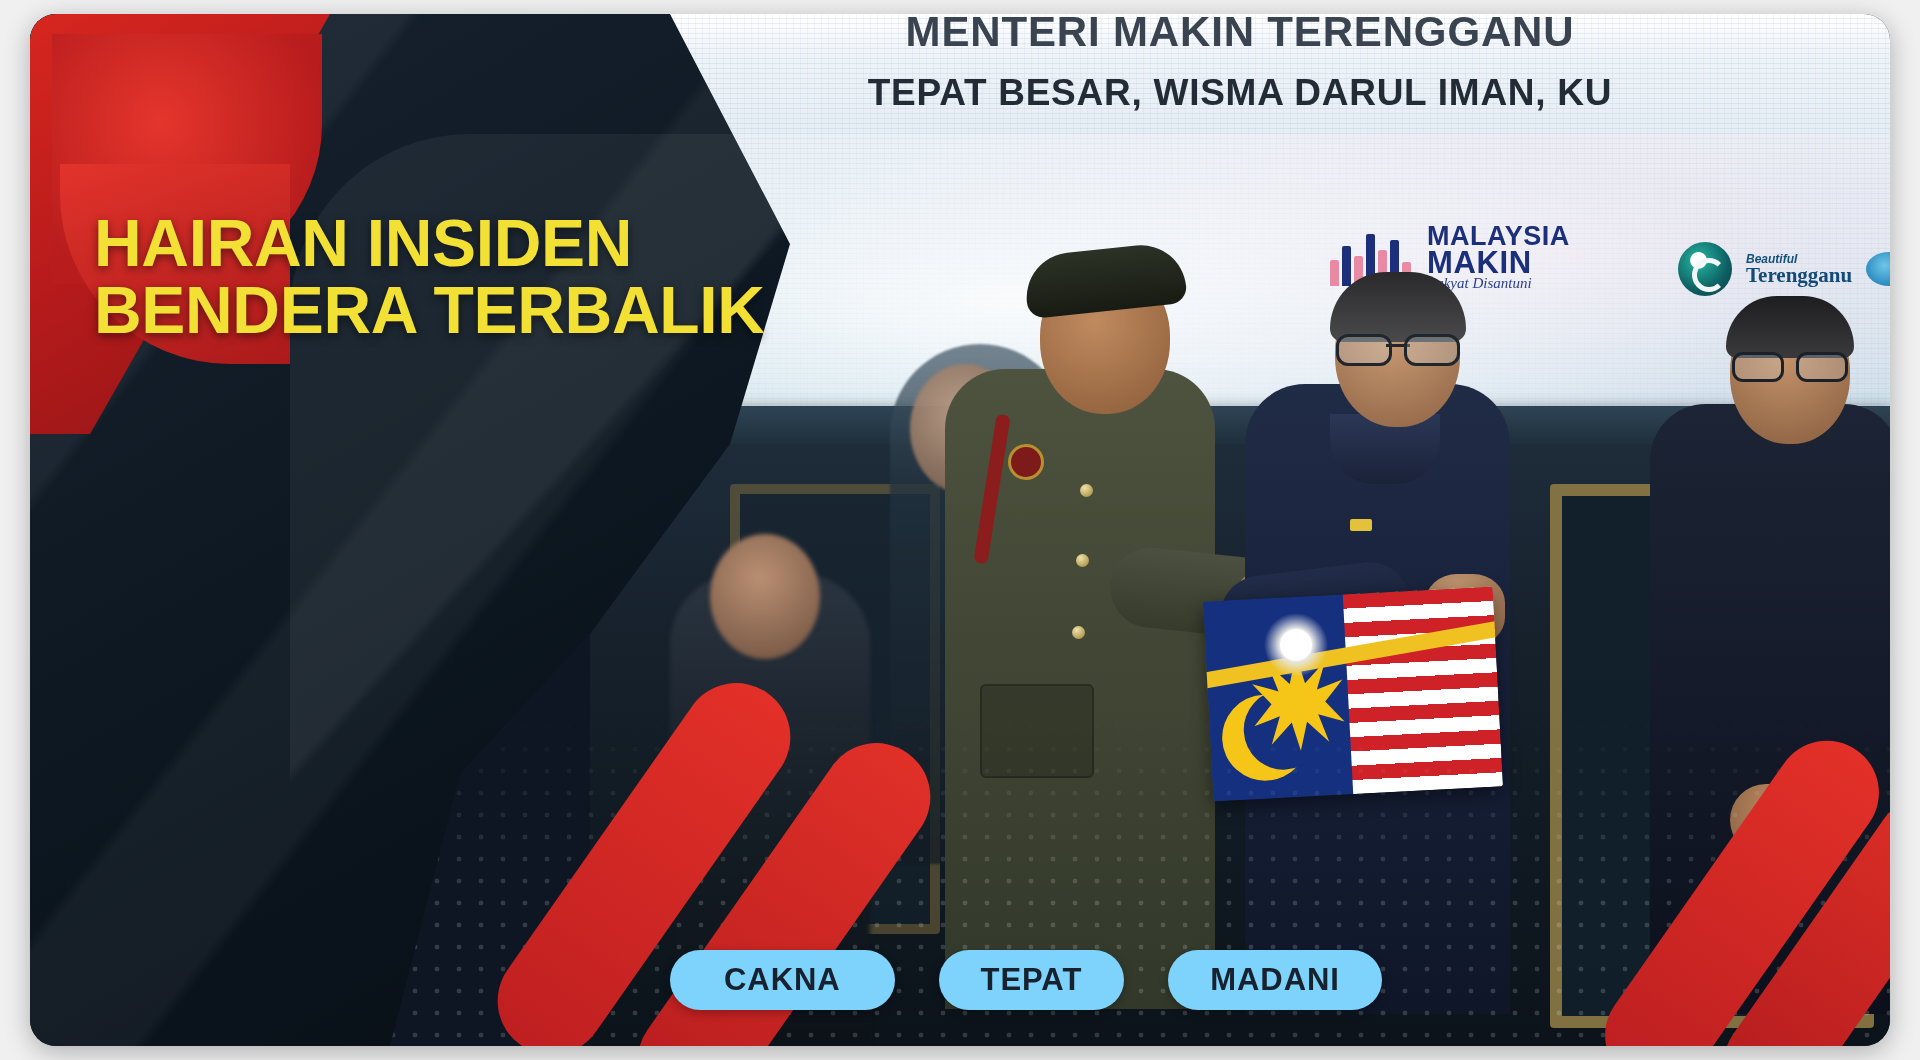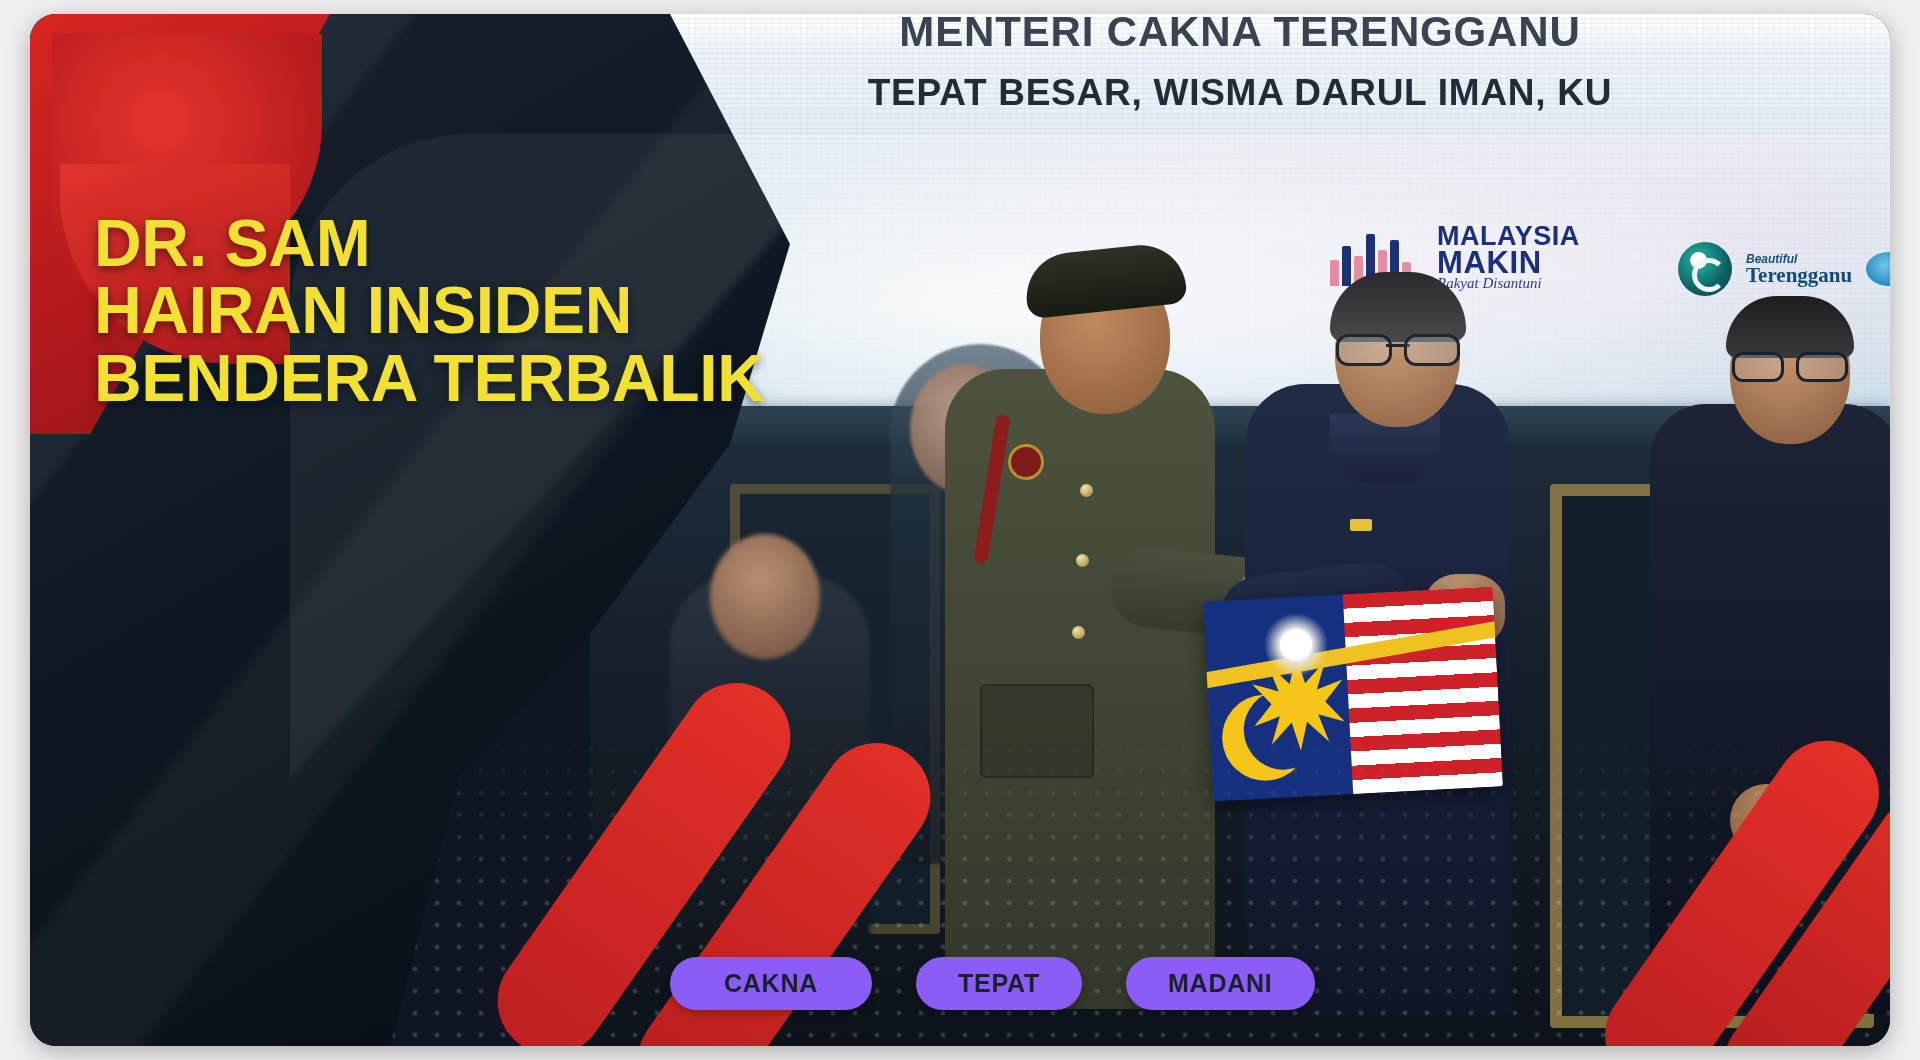--- a/index.html
+++ b/index.html
@@ -202,21 +202,21 @@
   .flag .ribbon{
     position:absolute;left:-10px;top:52px;width:320px;height:16px;background:#efc221;transform:rotate(-7deg);
   }
   .flag-bow{
     position:absolute;left:1228px;top:596px;width:76px;height:70px;border-radius:50%;
     background:radial-gradient(circle at 50% 50%,#ffffff 0 30%,#e6e6e6 32%,rgba(255,255,255,0) 62%);
     filter:blur(.6px);
   }
 
   
-  .madani{position:absolute;left:1300px;top:210px;display:flex;align-items:center;gap:26px;filter:blur(.25px);}
+  .madani{position:absolute;left:1300px;top:210px;display:flex;align-items:center;gap:16px;filter:blur(.25px);}
   .madani .bars{display:flex;align-items:flex-end;gap:3px;height:56px;}
   .madani .bars i{display:block;width:9px;border-radius:2px 2px 0 0;}
   .madani .txt{line-height:.92;}
   .madani .t1{font-size:27px;font-weight:800;color:#1b2f7a;letter-spacing:.02em;}
   .madani .t2{font-size:31px;font-weight:800;color:#1b2f7a;letter-spacing:.02em;}
   .madani .t3{font-size:15px;color:#2a3f8c;font-style:italic;font-family:"Liberation Serif",serif;}
 
   .tlogos{position:absolute;left:1648px;top:228px;display:flex;align-items:center;gap:14px;filter:blur(.3px);}
   .tlogo-circ{width:54px;height:54px;border-radius:50%;
     background:radial-gradient(circle at 38% 34%,#ffffff 0 16%,#1f9e8f 18%,#0e5f63 60%,#083c47 100%);
@@ -312,37 +312,37 @@
   }
   #tvdi .moon:after{content:"";position:absolute;left:11px;top:-2px;width:34px;height:34px;border-radius:50%;background:#111b26;}
   #tvdi .star{
     position:absolute;left:38px;top:18px;width:24px;height:24px;background:#fff;
     clip-path:polygon(50% 0%,61% 35%,98% 35%,68% 57%,79% 91%,50% 70%,21% 91%,32% 57%,2% 35%,39% 35%);
   }
 
   
   #pills{position:absolute;left:640px;bottom:36px;display:flex;gap:44px;}
   .pill{
-    background:#8b5cf6;border-radius:30px;padding:12px 42px;
-    font-size:25px;font-weight:700;color:#18222e;letter-spacing:.03em;
+    background:#7dd3fc;border-radius:30px;padding:12px 42px;
+    font-size:31px;font-weight:700;color:#18222e;letter-spacing:.03em;
     box-shadow:0 3px 10px rgba(0,0,0,.28);
   }
   .pill.p1{padding-left:54px;padding-right:54px;}
 </style>
 </head>
 <body>
 
 <div id="stage">
   <div id="card">
 
     <div id="photo">
       <div class="screen"></div>
       <div class="cloudwash"></div>
 
-      <div class="banner-txt" id="b-line1">MENTERI CAKNA TERENGGANU</div>
+      <div class="banner-txt" id="b-line1">MENTERI MAKIN TERENGGANU</div>
       <div class="banner-txt" id="b-line2">TEPAT BESAR, WISMA DARUL IMAN, KU</div>
 
       <div class="madani">
         <div class="bars">
           <i style="height:26px;background:#e98aa4"></i>
           <i style="height:40px;background:#1b2f7a"></i>
           <i style="height:30px;background:#e98aa4"></i>
           <i style="height:52px;background:#1b2f7a"></i>
           <i style="height:36px;background:#e98aa4"></i>
           <i style="height:46px;background:#1b2f7a"></i>
@@ -432,21 +432,20 @@
       <div class="sheen2"></div>
     </div>
     <div id="redcorner"></div>
     <div id="redblob"></div>
     <div id="redround"></div>
 
     <div id="brand">
     </div>
 
     <div id="headline">
-      <div class="hl">DR. SAM</div>
       <div class="hl">HAIRAN INSIDEN</div>
       <div class="hl">BENDERA TERBALIK</div>
     </div>
 
 
     <div id="pills">
       <div class="pill p1">CAKNA</div>
       <div class="pill">TEPAT</div>
       <div class="pill">MADANI</div>
     </div>

